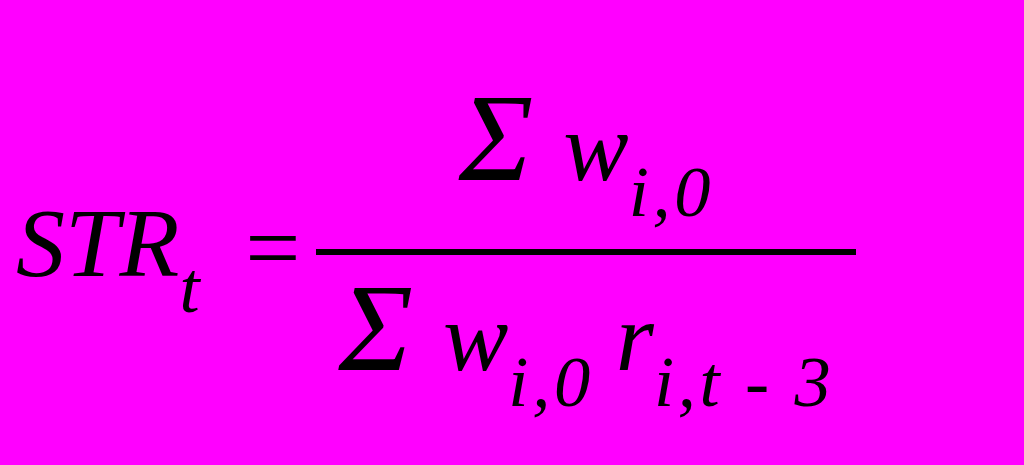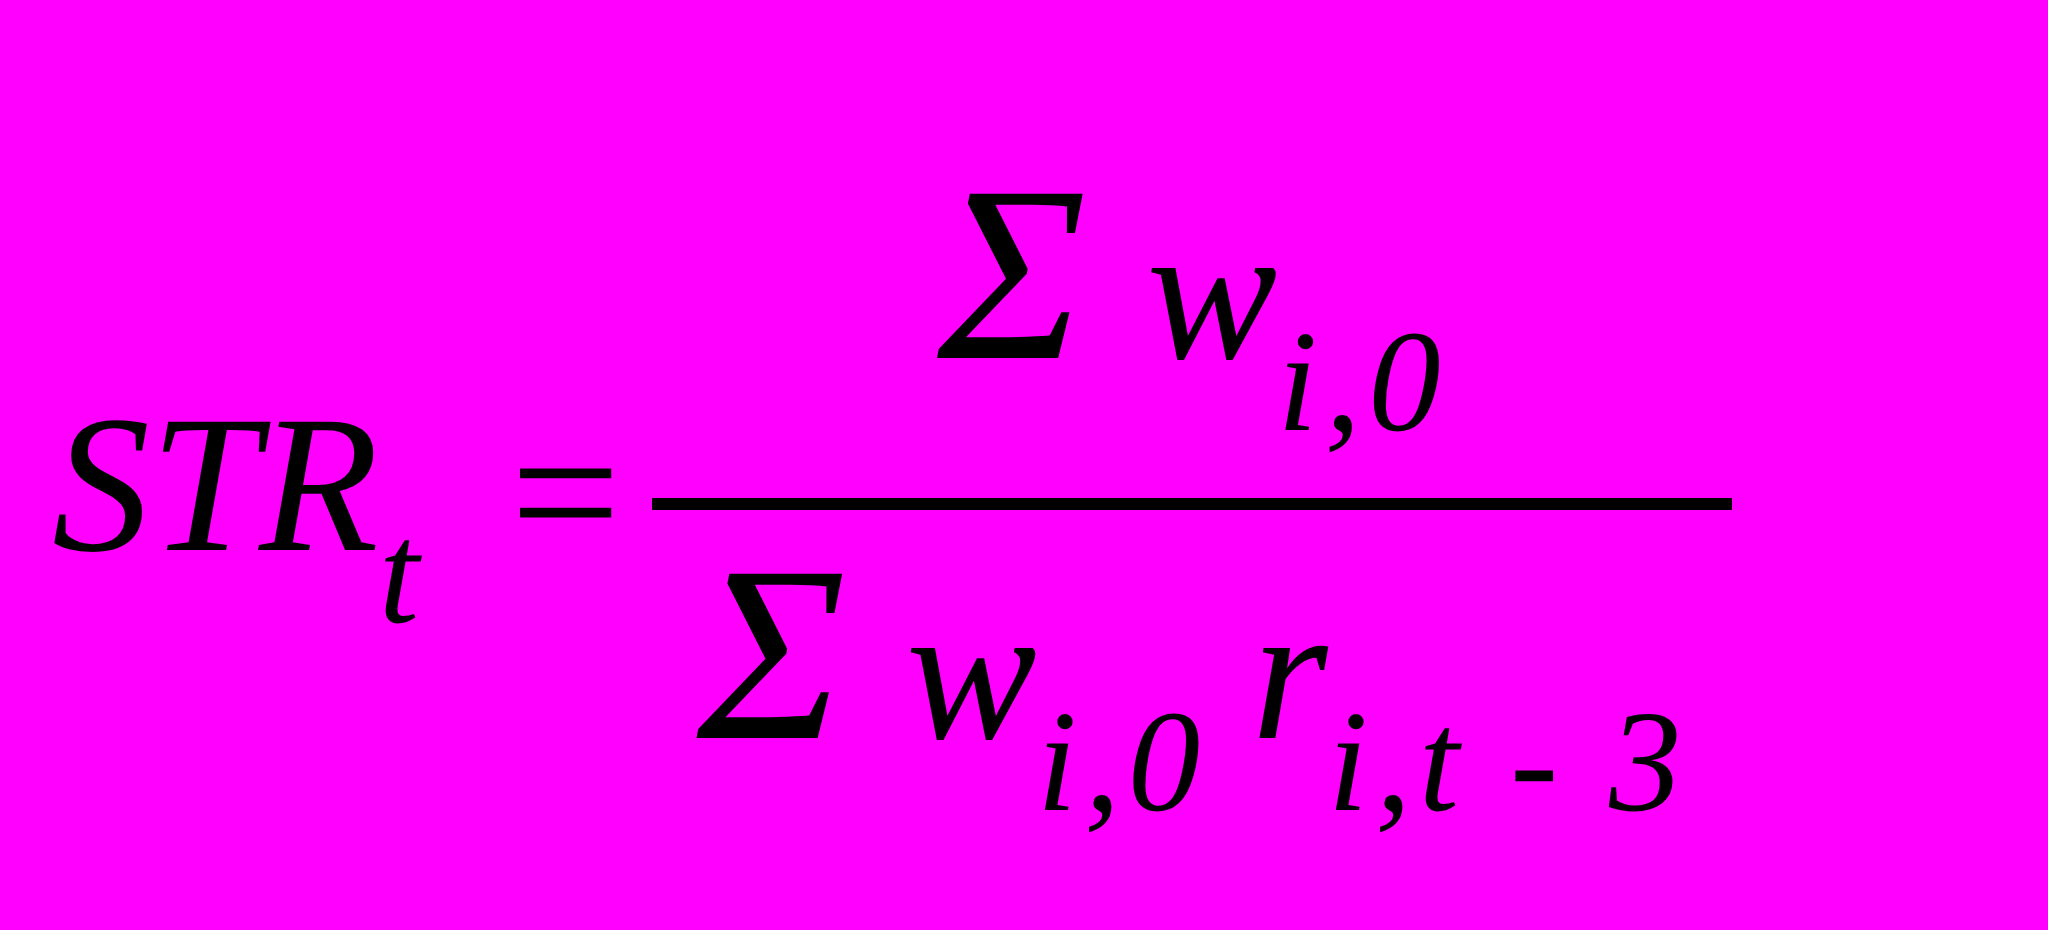--- a/index.html
+++ b/index.html
@@ -13,21 +13,21 @@
     height: 100%;
     display: flex;
     align-items: center;
     font-family: "Liberation Serif", "DejaVu Serif", serif;
     font-style: italic;
     line-height: 1;
   }
   .formula {
     display: flex;
     align-items: center;
-    margin-left: 26px;
+    margin-left: 16px;
     justify-content: flex-end;
   }
   .term { white-space: nowrap; }
   .lhs {
     font-size: 98px;
     position: relative;
     top: 10px;
   }
   .sub {
     font-size: 0.74em;

